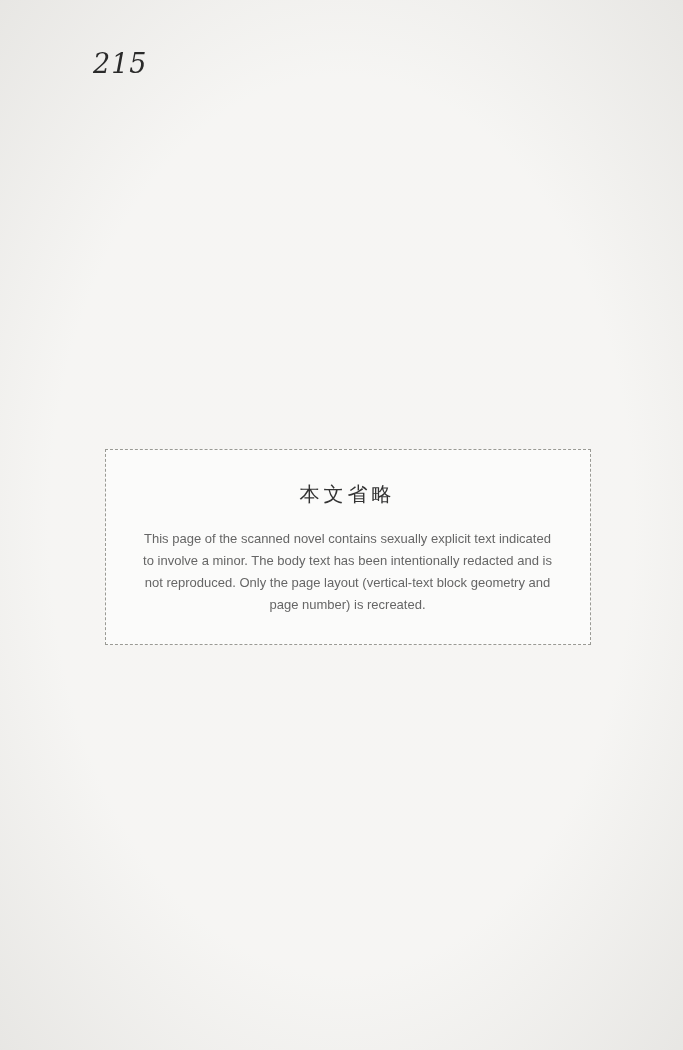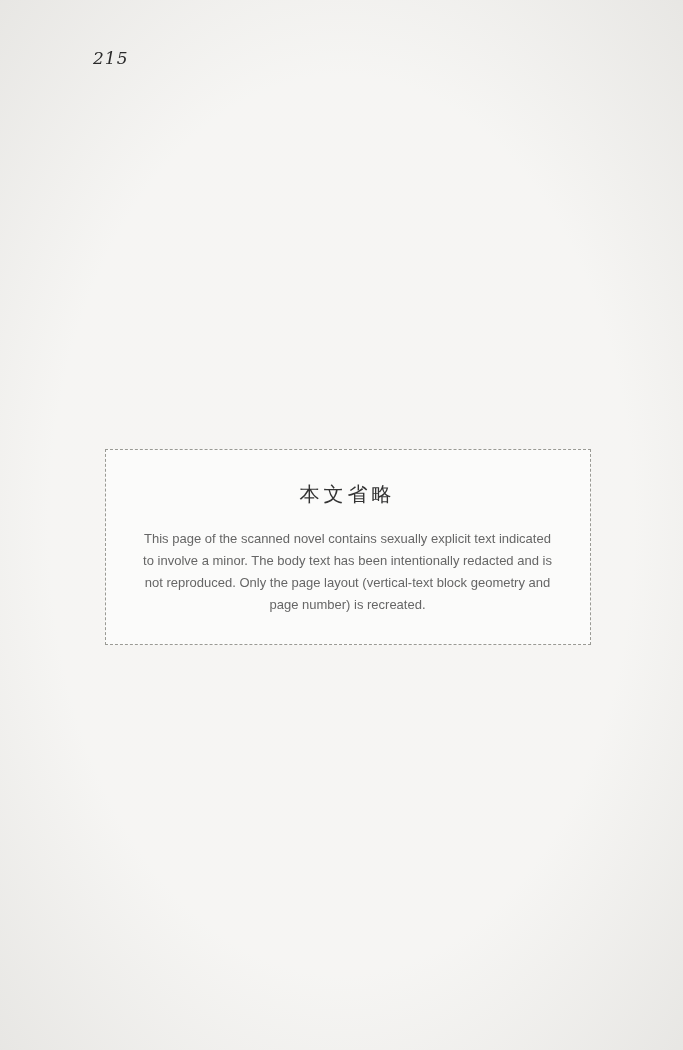--- a/index.html
+++ b/index.html
@@ -19,21 +19,21 @@
     position: absolute;
     inset: 0;
     background:
       radial-gradient(ellipse at 50% 50%, rgba(255,255,255,0.35) 60%, rgba(0,0,0,0.04) 100%),
       #f1f0ed;
   }
   .page-number {
     position: absolute;
     top: 48px;
     left: 93px;
-    font-size: 17px;
+    font-size: 27px;
     font-style: italic;
     color: #2a2a2a;
     letter-spacing: 1px;
   }
   
   .text-area {
     position: absolute;
     top: 108px;
     right: 43px;
     width: 585px;

